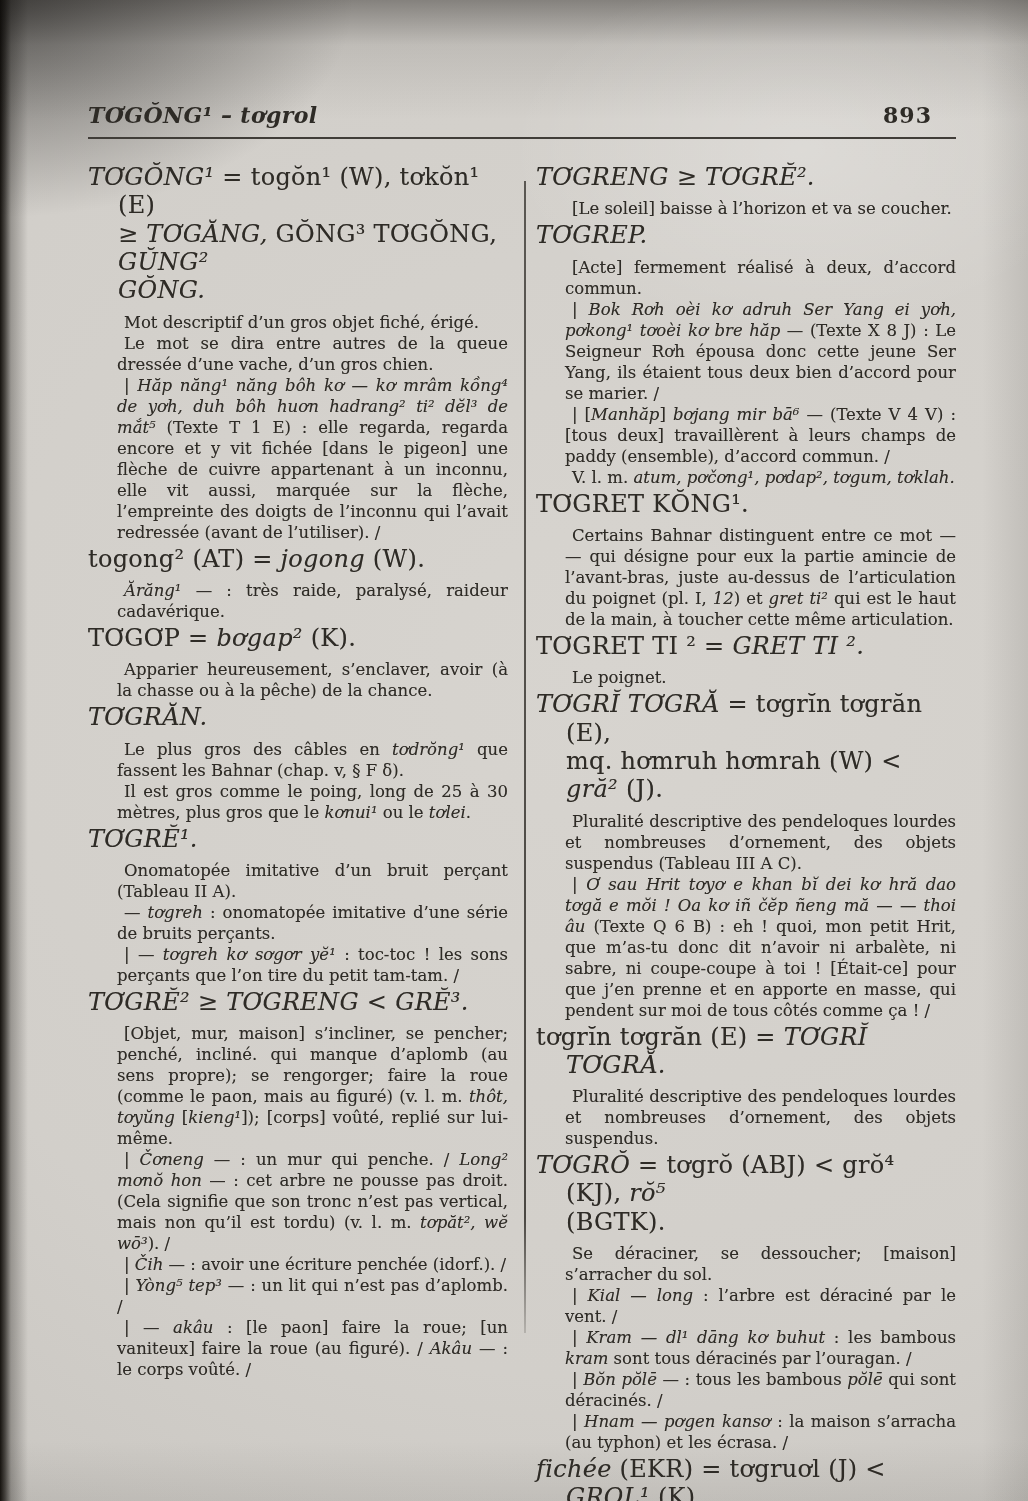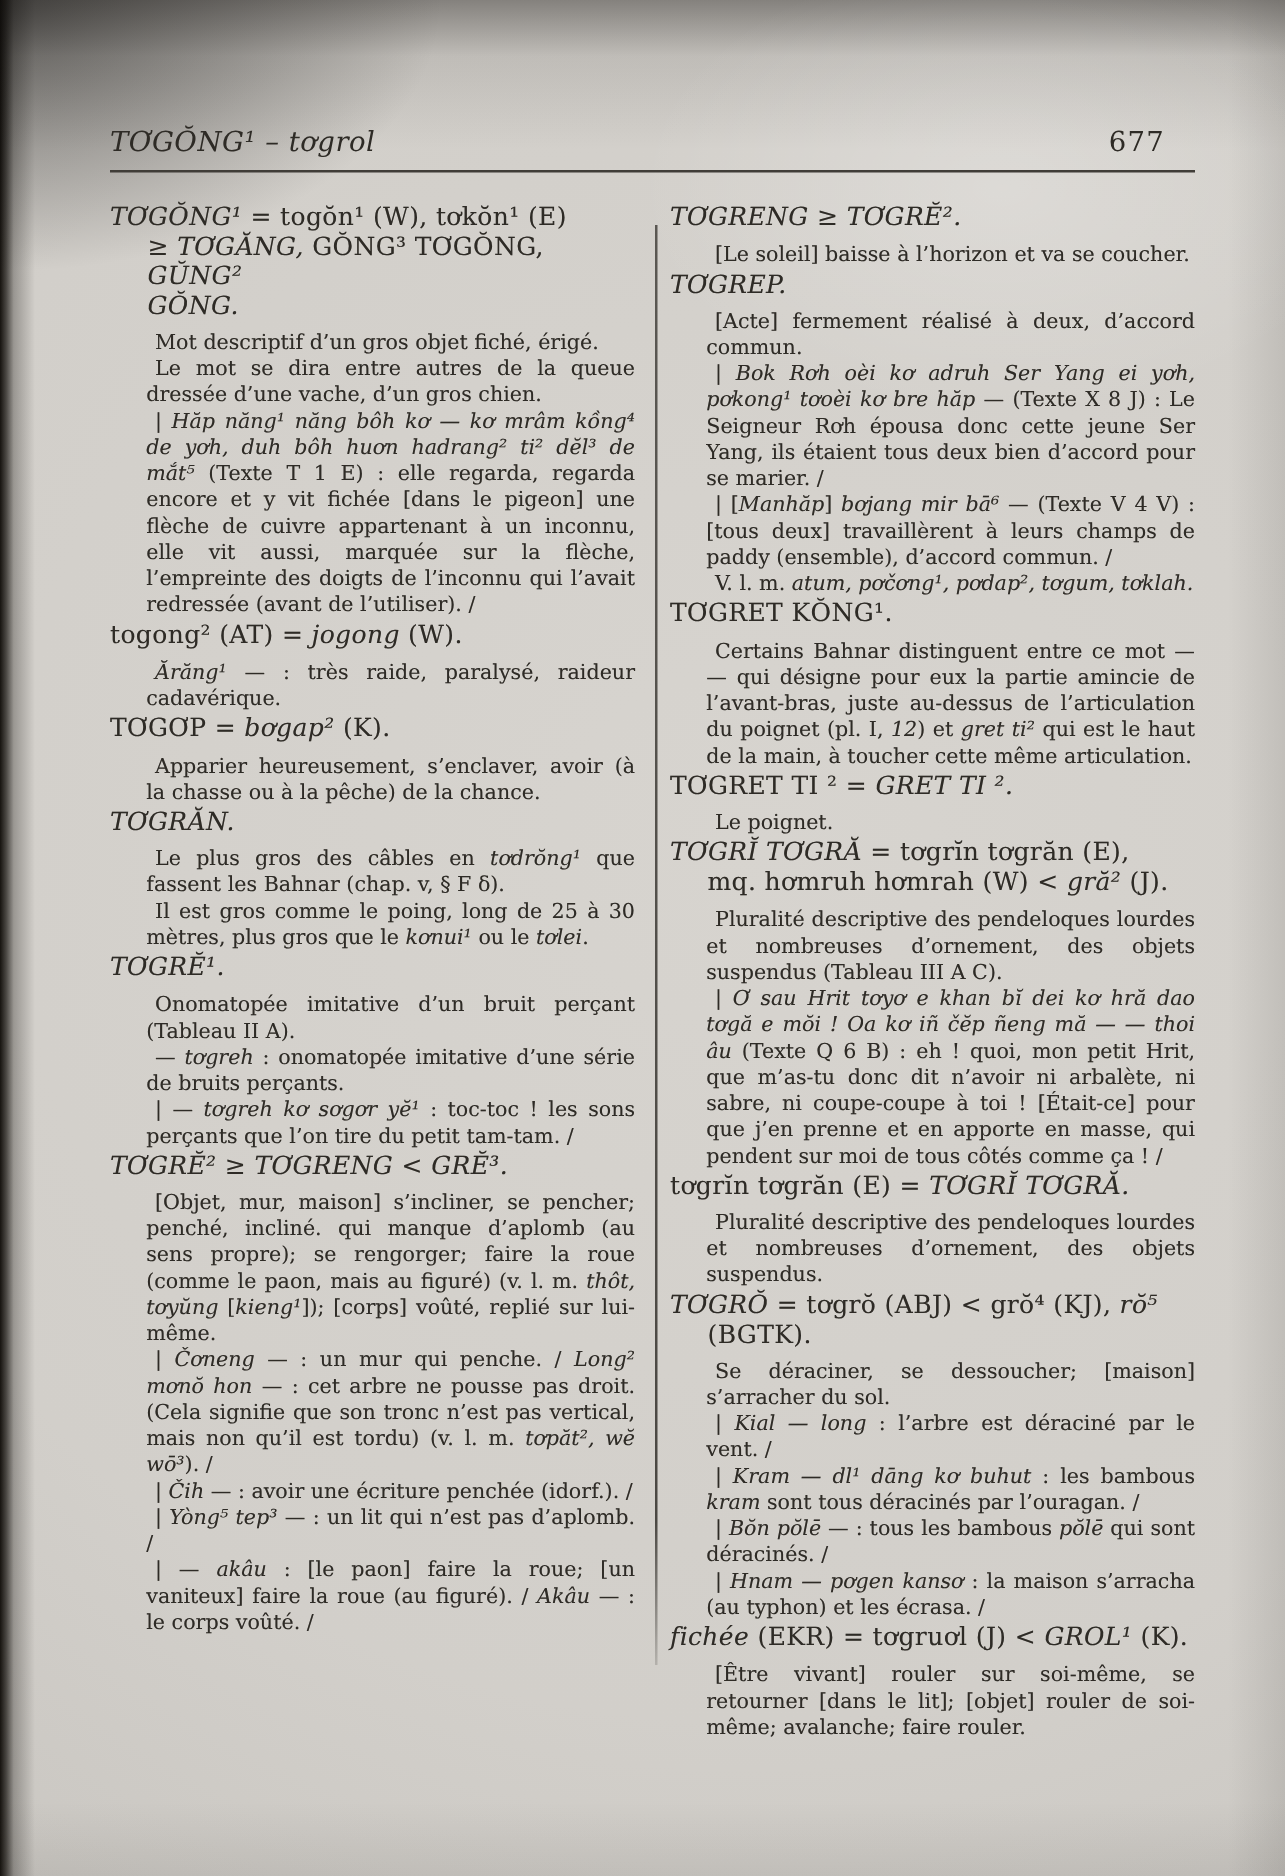--- a/index.html
+++ b/index.html
@@ -32,20 +32,21 @@
     position: absolute;
     left: 88px;
     top: 102px;
     width: 868px;
   }
   .header-row {
     display: flex;
     justify-content: space-between;
     align-items: baseline;
     padding-right: 24px;
+    font-weight: bold;
   }
   .running-title {
     font-style: italic;
     font-size: 22px;
     letter-spacing: 0.4px;
   }
   .page-number {
     font-size: 22px;
     letter-spacing: 1px;
   }
@@ -68,21 +69,21 @@
     left: 436px;
     top: 18px;
     height: 1152px;
     width: 2px;
     background: linear-gradient(180deg, rgba(60,57,52,0.8), rgba(60,57,52,0.9) 90%, rgba(60,57,52,0.2));
   }
   .entry + .entry {
     margin-top: 2px;
   }
   .entry-head {
-    font-size: 20px;
+    font-size: 24px;
     line-height: 1.18;
     margin: 0 0 7px 0;
     padding-left: 30px;
     text-indent: -30px;
     white-space: pre-wrap;
     letter-spacing: 0.3px;
   }
   .entry-para {
     margin: 0;
     padding-left: 29px;
@@ -96,21 +97,21 @@
   }
 </style>
 </head>
 <body>
 
 <div class="photo-bg"></div>
 
 <div class="content">
   <div class="header-row">
     <span class="running-title">TƠGŎNG¹ – tơgrol</span>
-    <span class="page-number">677</span>
+    <span class="page-number">893</span>
   </div>
   <div class="header-rule"></div>
 
   <div class="columns">
     <div class="column">
         <div class="entry">
           <div class="entry-head"><i>TƠGŎNG¹</i> = togŏn¹ (W), tơkŏn¹ (E)
 ≥ <i>TƠGĂNG,</i> GŎNG³ TƠGŎNG, <i>GŬNG²</i>
 <i>GŎNG.</i></div>
           <p class="entry-para">Mot descriptif d’un gros objet fiché, érigé.</p>

